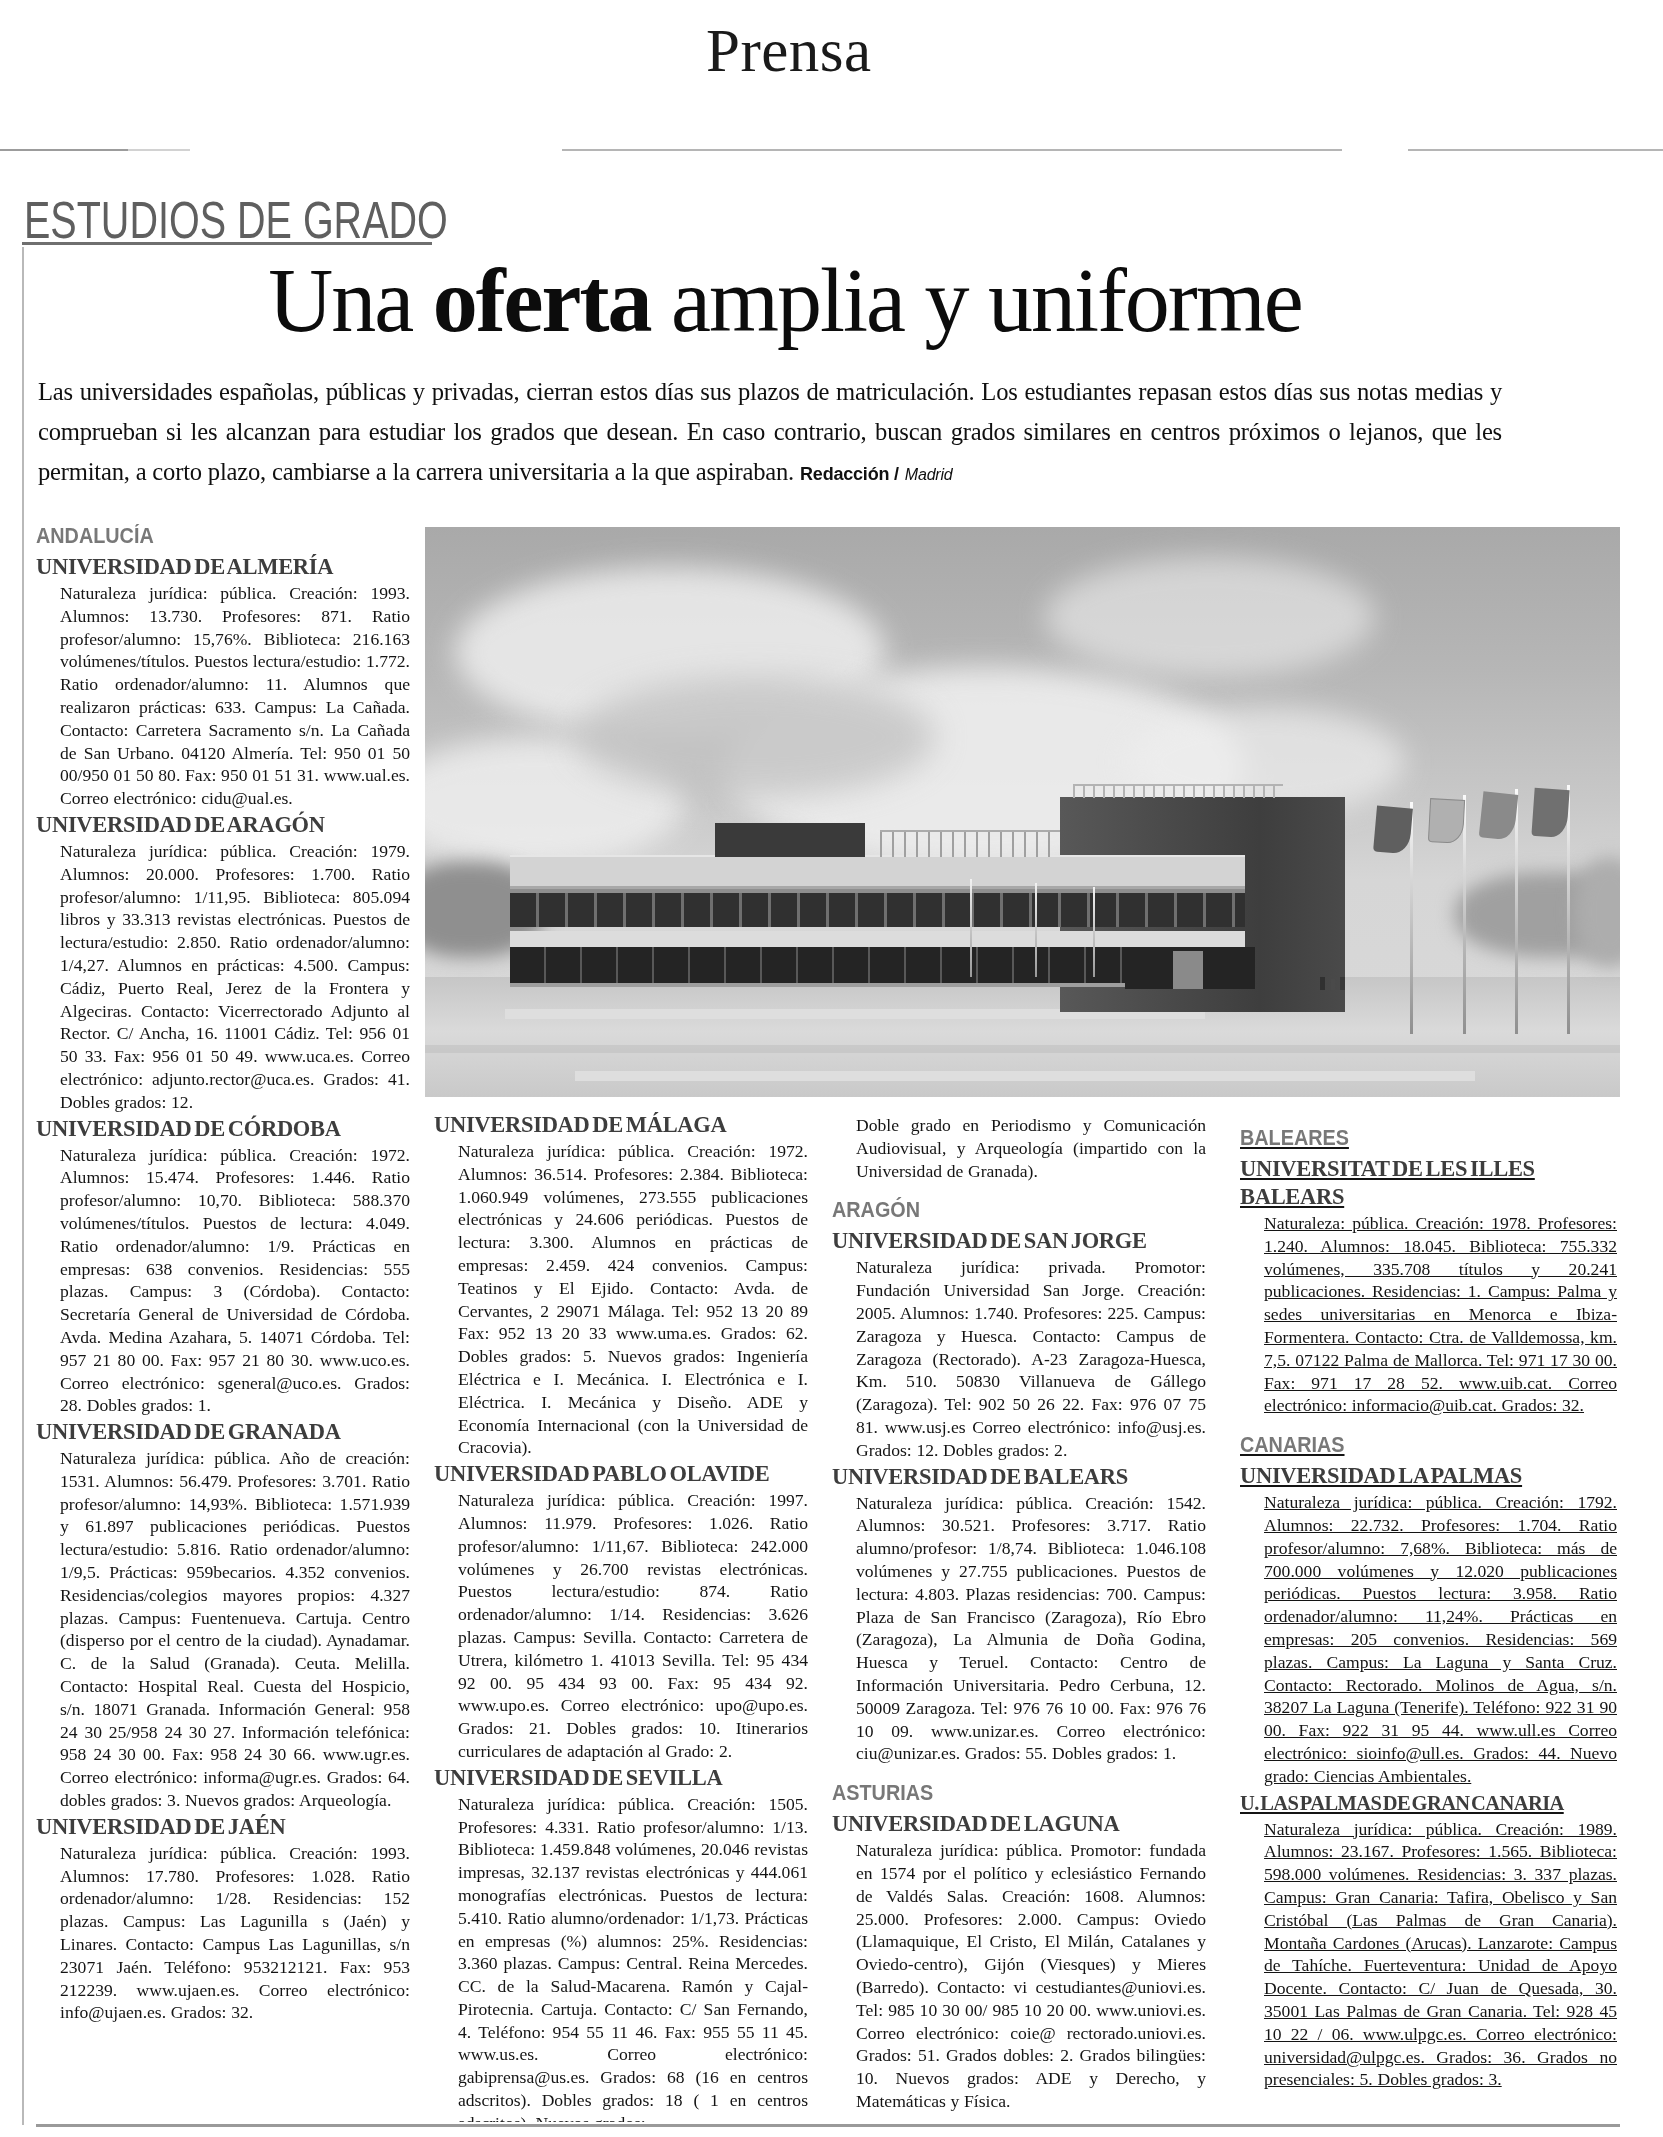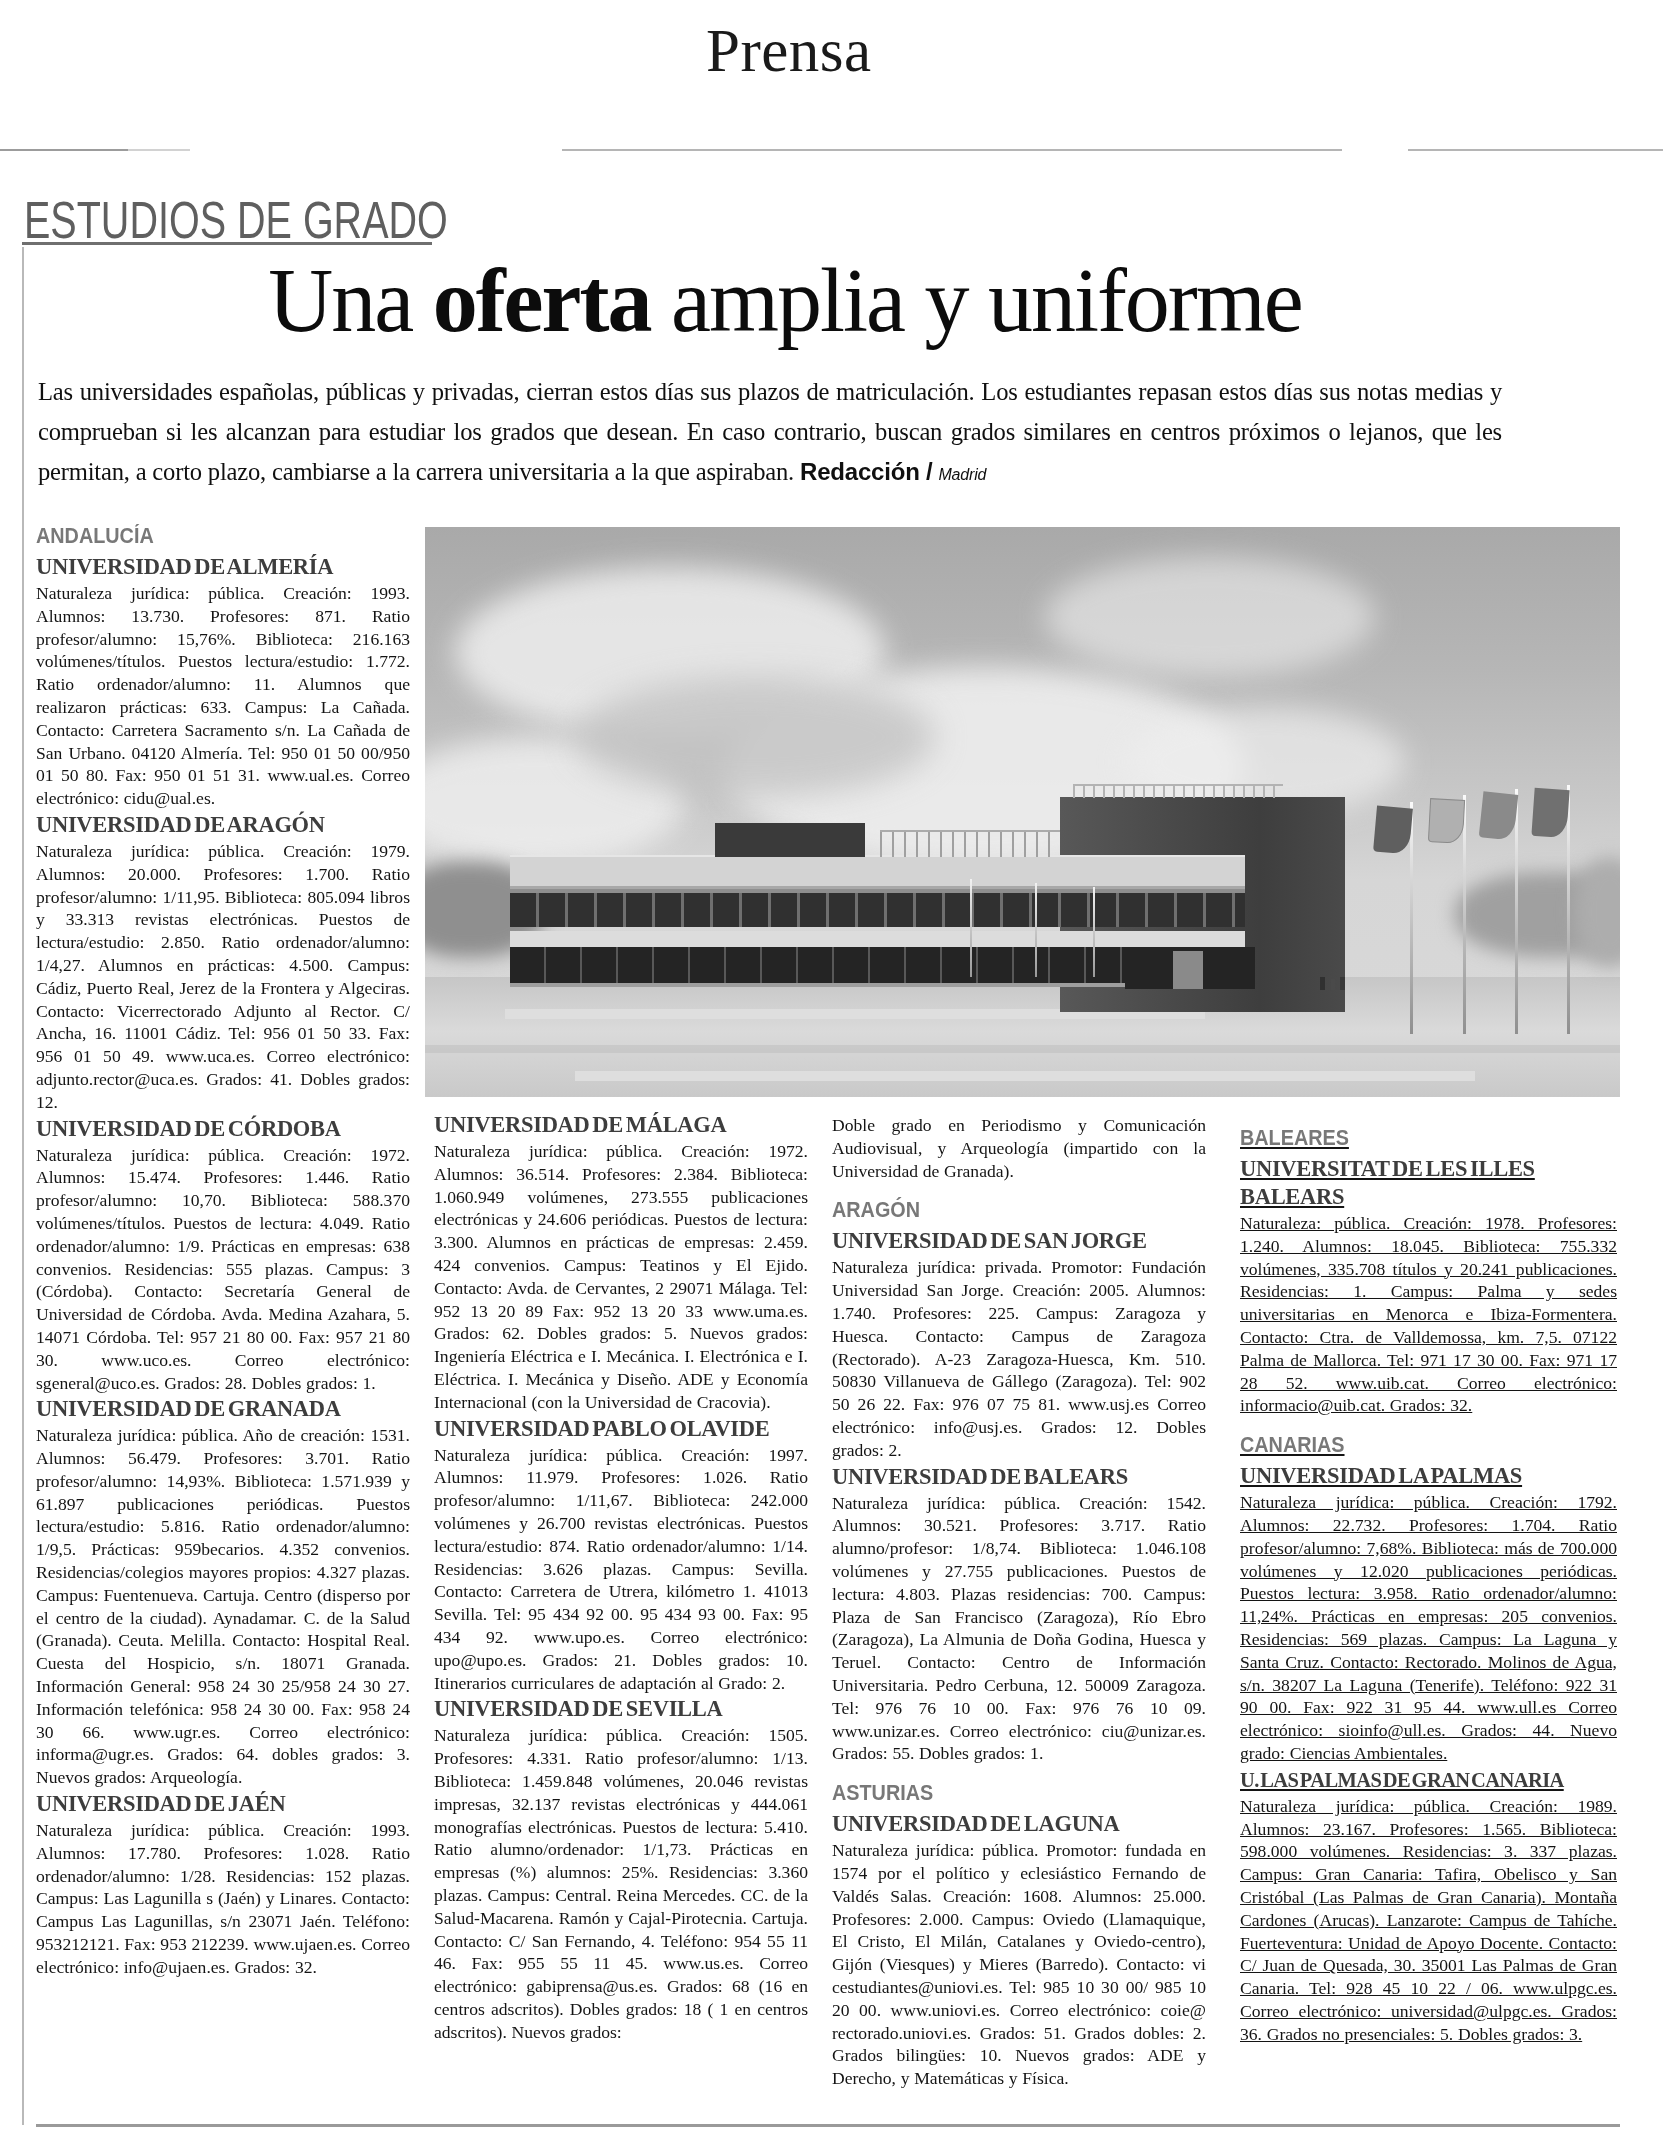--- a/index.html
+++ b/index.html
@@ -35,21 +35,21 @@
     font-size:90px; letter-spacing:-2px; color:#0c0c0c; line-height:1.05;
     font-weight:400; white-space:nowrap;
   }
   .headline b{ font-weight:700; }
 
   
   .lede{
     left:38px; top:372px; width:1464px; font-size:24.6px; line-height:40px;
     text-align:justify; color:#101010; letter-spacing:-0.2px;
   }
-  .byline-author{ font-family:"Liberation Sans", sans-serif; font-weight:700; font-size:24px; font-style:normal;margin-top:39px; }
+  .byline-author{ font-family:"Liberation Sans", sans-serif; font-weight:700; font-size:18px; font-style:normal;margin-top:39px; }
   .byline-place{ font-family:"Liberation Sans", sans-serif; font-style:italic; font-size:16px; }
 
   
   .col{ position:absolute; overflow:hidden; }
   #c1{ left:36px;  top:524px;  width:374px; height:1596px; }
   #c2{ left:434px; top:1110px; width:374px; height:1012px; }
   #c3{ left:832px; top:1114px; width:374px; height:1008px; }
   #c4{ left:1240px;top:1126px; width:377px; height:996px;text-decoration:underline;  }
 
   .region{
@@ -59,20 +59,21 @@
   }
   .region.sp{ margin-top:16px; }
   .uni{
     font-weight:700; font-size:22.5px; line-height:28px; color:#3d3d3d;
     letter-spacing:-0.3px; word-spacing:-2.5px; margin:1px 0 1px 0;
   }
   .uni.fit{ font-size:20.5px; word-spacing:-3px; letter-spacing:-0.6px; }
   .bt{
     font-size:17.6px; line-height:22.8px; text-align:justify; color:#141414;
     word-spacing:0.3px;
+    margin-left:24px;
   }
 
   
   .botrule{ left:36px; top:2124px; width:1584px; height:3px; background:#9a9a9a; }
 
   
   .photo{
     left:425px; top:527px; width:1195px; height:570px; overflow:hidden;
     background:linear-gradient(180deg,#a9a9a9 0%,#b6b6b6 25%,#c8c8c8 48%,#d6d6d6 62%,#d9d9d9 100%);
   }

